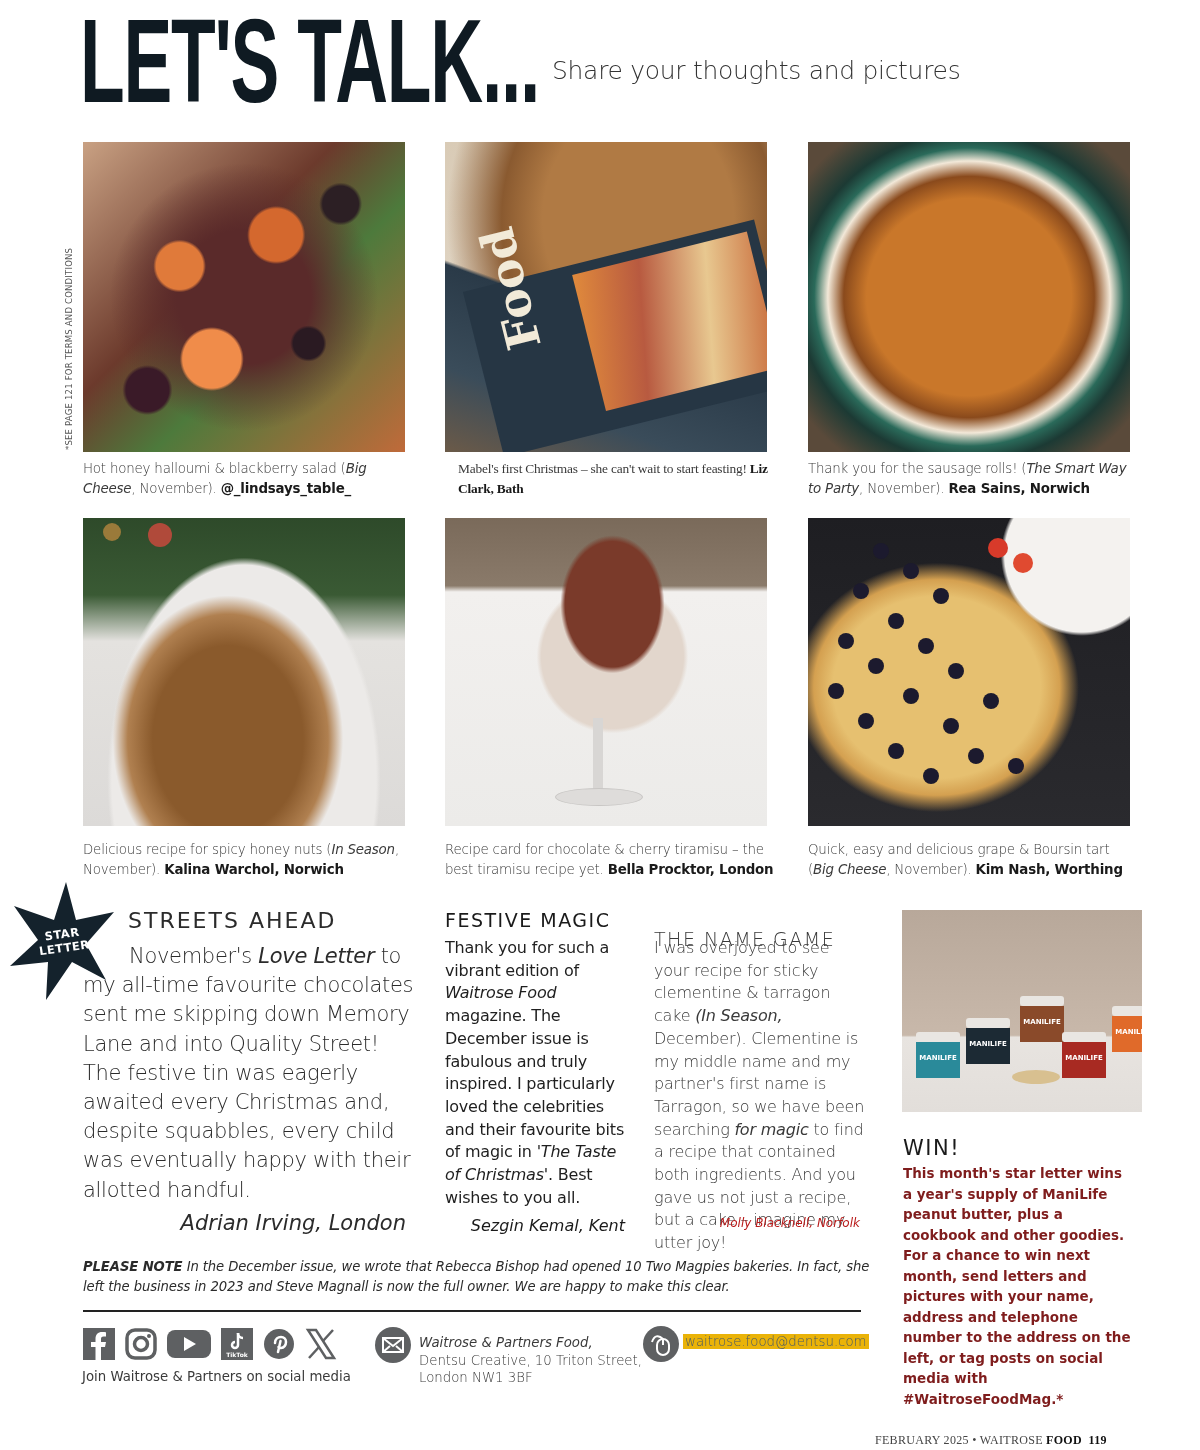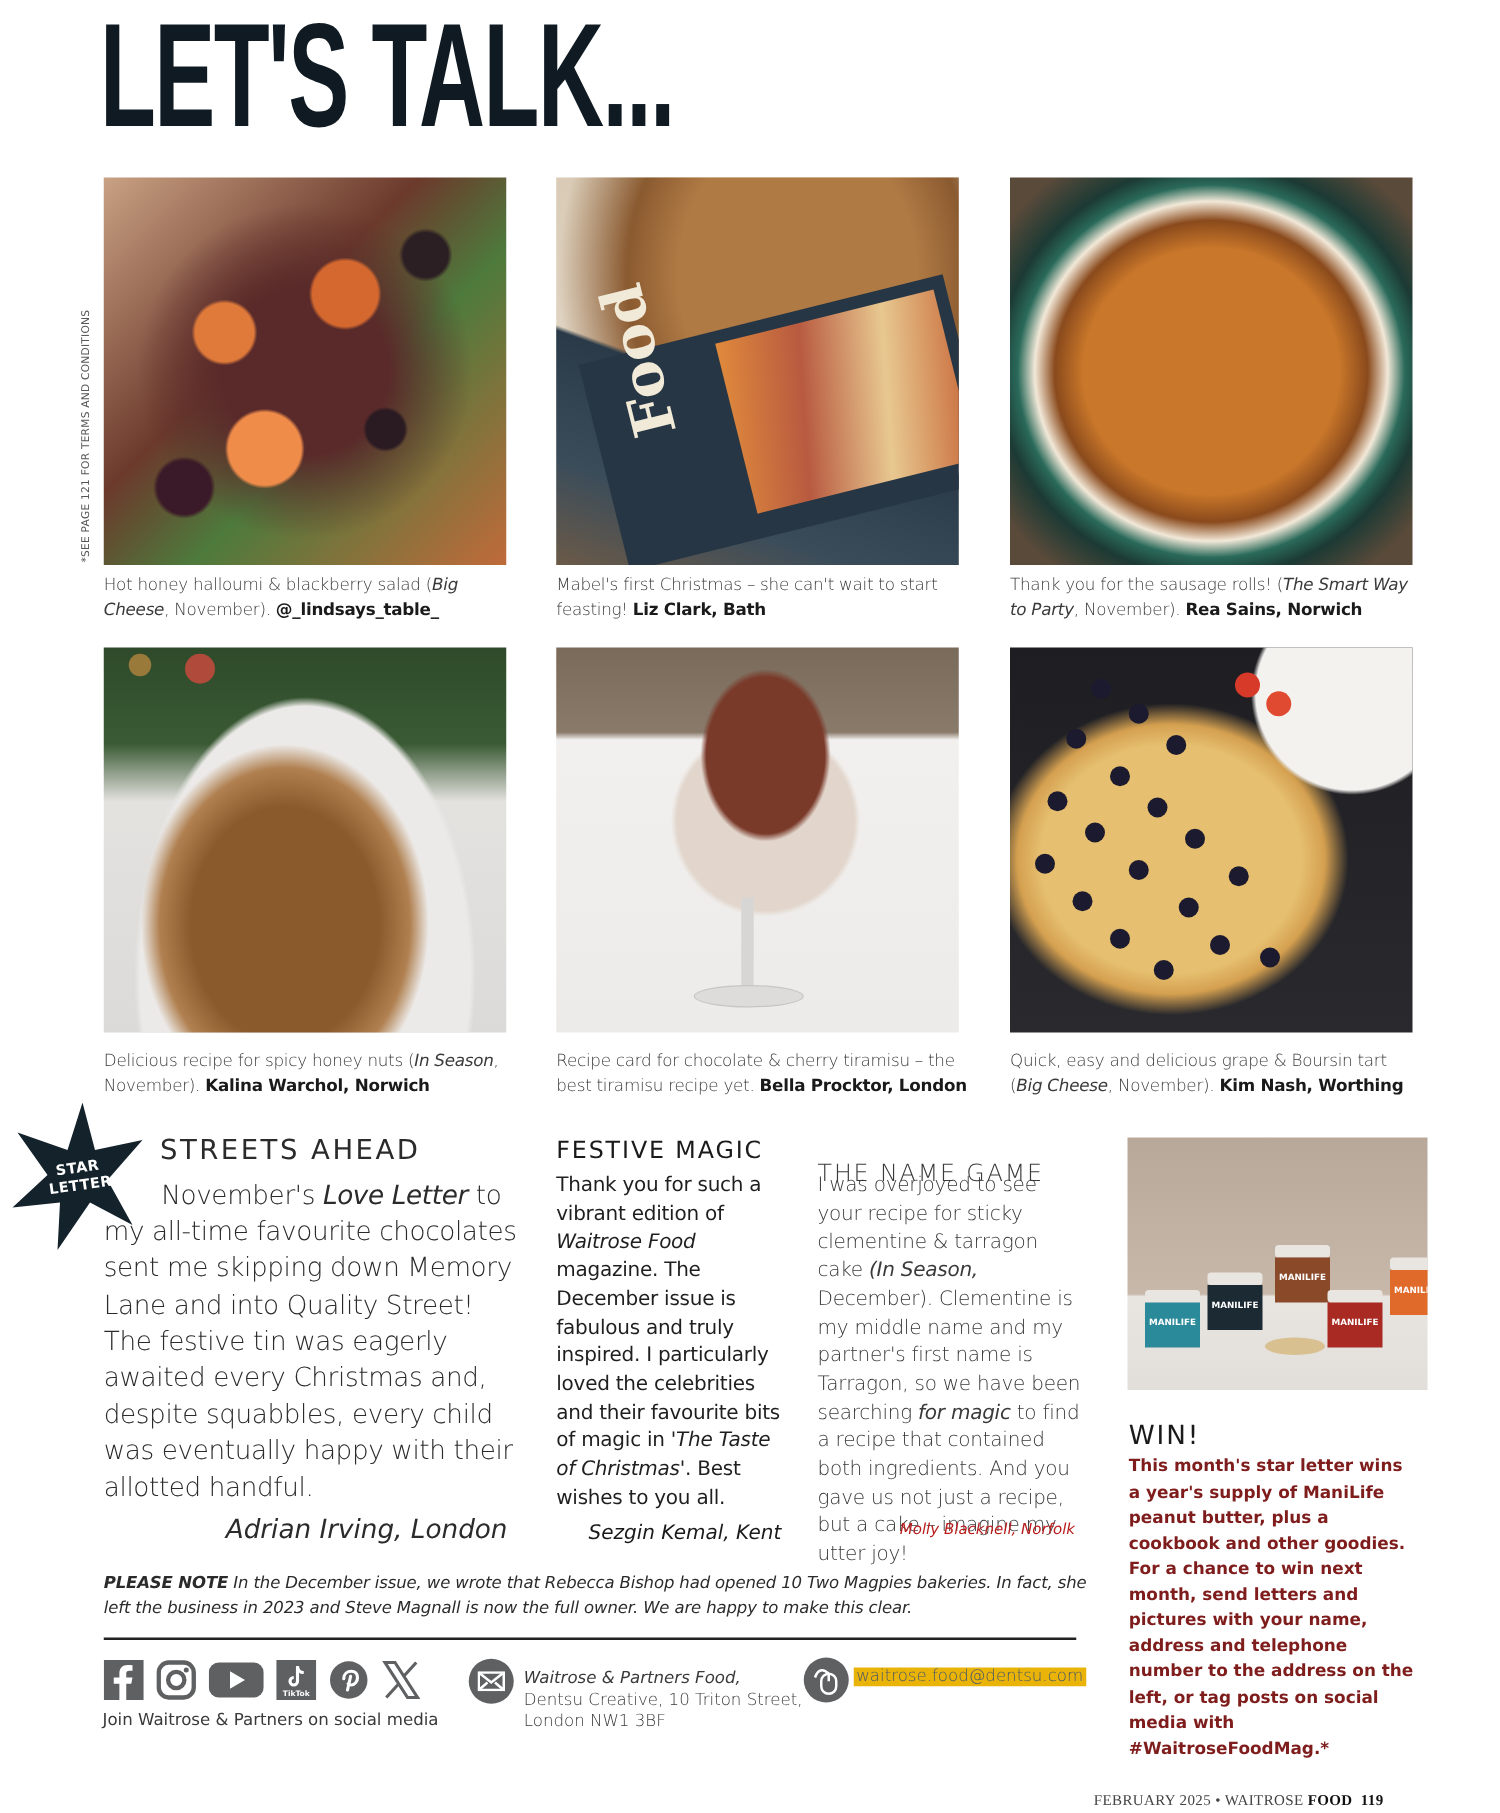--- a/index.html
+++ b/index.html
@@ -118,35 +118,36 @@
   .email { position: absolute; left: 683px; top: 1334px; font-size: 13.3px; color: #4a5a66; background: #eab308; padding: 0 2px; font-weight: 300; }
 
   .footer { position: absolute; left: 875px; top: 1433px; font-size: 12px; color: #444; letter-spacing: 0.3px; white-space: nowrap; font-family: Liberation Serif, serif; }
   .footer b { color: #111; font-weight: 700; }
 </style>
 </head>
 <body>
 
 <div class="headline">LET'S TALK...</div>
 <div class="subhead">
+  <div>Share your thoughts and pictures</div>
 </div>
 <div class="vertical-note">*SEE PAGE 121 FOR TERMS AND CONDITIONS</div>
 
 <div class="photo salad" style="left:83px; top:142px;"></div>
 <div class="caption" style="left:83px; top:459px;">
   <span>Hot honey halloumi &amp; blackberry salad (</span><i>Big Cheese</i><span>, November). </span><b>@_lindsays_table_</b>
 </div>
 
 <div class="photo dog" style="left:445px; top:142px;">
   <div style="position:absolute; left:18px; top:150px; width:300px; height:170px; background:#263644; transform:rotate(-14deg); transform-origin:left top;">
     <div style="position:absolute; left:20px; top:70px; color:#f2ead8; font:700 46px 'DejaVu Serif', serif; transform:rotate(-90deg); transform-origin:left top;">Food</div>
     <div style="position:absolute; left:110px; top:10px; width:180px; height:140px; background:linear-gradient(100deg,#e08a3c,#b85a40,#e8c890,#c86a3a);"></div>
   </div>
 </div>
-<div class="caption" style="left:445px; top:459px;">
+<div class="caption" style="left:458px; top:459px;font-family:Liberation Serif, serif;">
   <span>Mabel's first Christmas – she can't wait to start feasting! </span><b>Liz Clark, Bath</b>
 </div>
 
 <div class="photo rolls" style="left:808px; top:142px;"></div>
 <div class="caption" style="left:808px; top:459px;">
   <span>Thank you for the sausage rolls! (</span><i>The Smart Way to Party</i><span>, November). </span><b>Rea Sains, Norwich</b>
 </div>
 
 <div class="photo nuts" style="left:83px; top:518px; height:308px;">
   <div style="position:absolute; left:65px; top:5px; width:24px; height:24px; border-radius:50%; background:#b04a3a;"></div>

